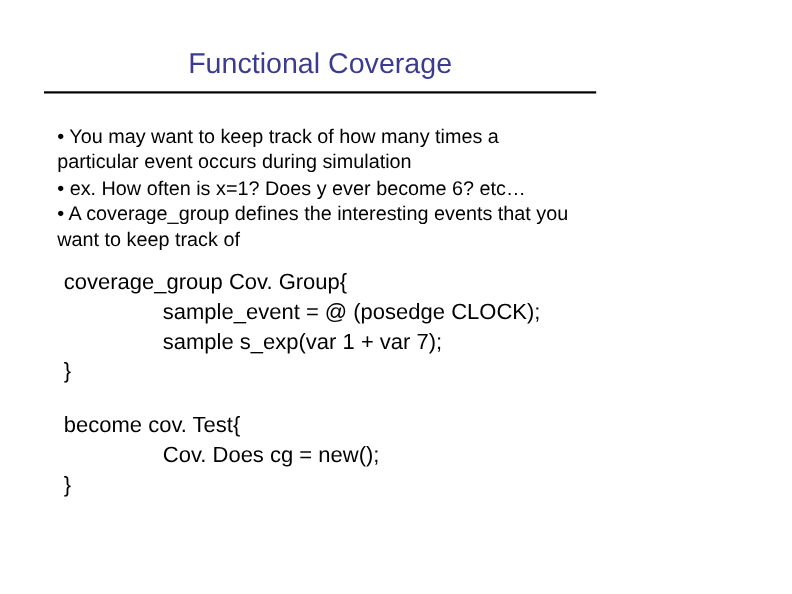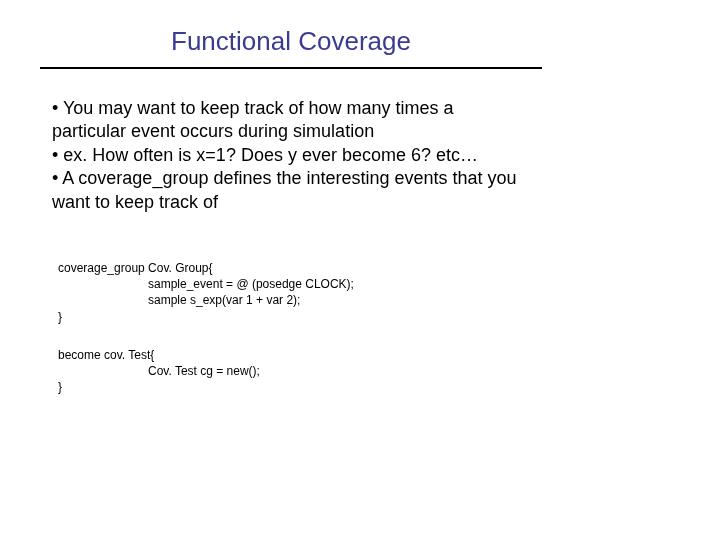--- a/index.html
+++ b/index.html
@@ -9,48 +9,48 @@
     height: 540px;
     background: #ffffff;
     font-family: Arial, Helvetica, sans-serif;
     color: #000000;
     overflow: hidden;
   }
   .slide {
     box-sizing: border-box;
     width: 582px;
     height: 540px;
-    padding: 20px 40px 20px 40px;
+    padding: 36px 40px 20px 40px;
   }
   .title {
     font-size: 26px;
     color: #3b3b8f;
     text-align: center;
     font-weight: normal;
     margin-top: 6px;
     margin-bottom: 10px;
   }
   .divider {
     border: none;
     border-top: 2px solid #000;
     margin: 0 0 28px 0;
   }
   .body-text {
     font-size: 18px;
     line-height: 1.3;
-    margin: 0 10px 46px 12px;
+    margin: 0 10px 14px 12px;
   }
   .bullet {
     display: inline;
   }
   .bold {
     font-weight: normal;
   }
   .code-block {
-    font-size: 12px;
+    font-size: 20px;
     line-height: 1.35;
     margin: 0 0 22px 18px;
   }
   .code-line {
     white-space: pre;
   }
   .indent1 {
     padding-left: 90px;
   }
 </style>
@@ -64,23 +64,23 @@
 
   <div class="body-text">
     <span class="bullet">• You may want to keep track of how many times a particular event occurs during simulation</span><br>
     <span class="bullet">• ex. How often is x=1? Does y ever become 6? etc…</span><br>
     <span class="bullet">• A </span><span class="bold">coverage_group</span><span> defines the interesting events that you want to keep track of</span>
   </div>
 
   <div class="code-block">
     <div class="code-line">coverage_group Cov. Group{</div>
     <div class="code-line indent1">sample_event = @ (posedge CLOCK);</div>
-    <div class="code-line indent1">sample s_exp(var 1 + var 2);</div>
+    <div class="code-line indent1">sample s_exp(var 1 + var 7);</div>
     <div class="code-line">}</div>
   </div>
 
   <div class="code-block">
     <div class="code-line">become cov. Test{</div>
-    <div class="code-line indent1">Cov. Test cg = new();</div>
+    <div class="code-line indent1">Cov. Does cg = new();</div>
     <div class="code-line">}</div>
   </div>
 
 </div>
 
 </body></html>

